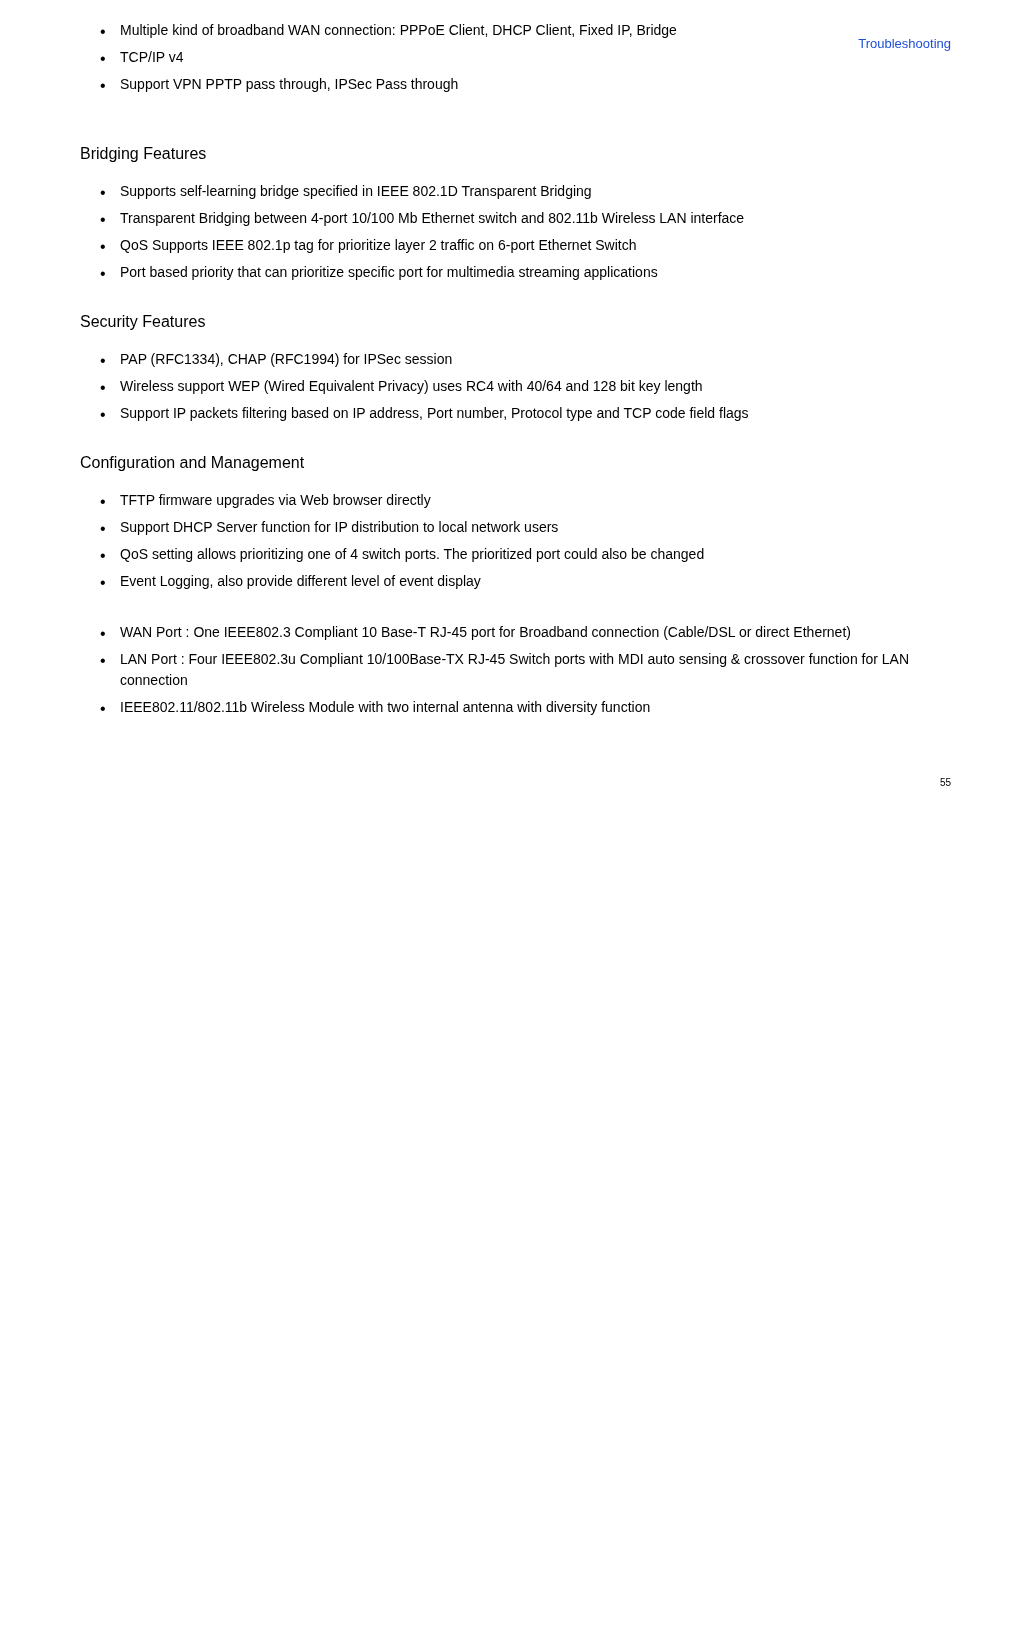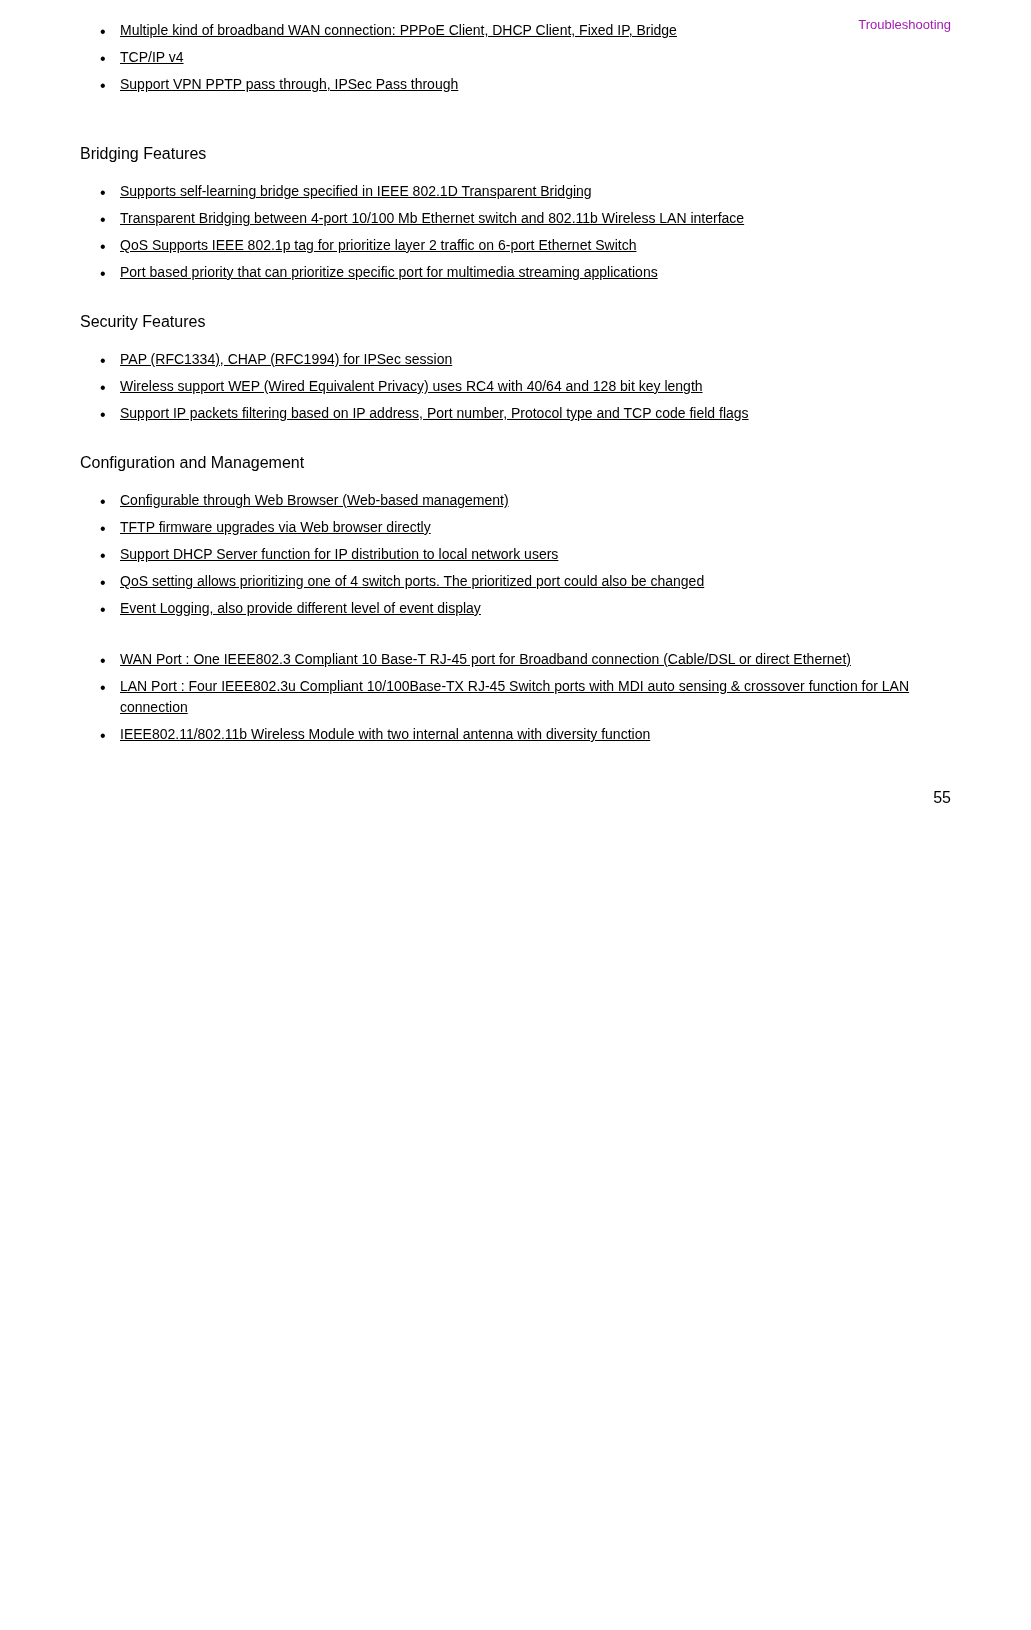--- a/index.html
+++ b/index.html
@@ -18,31 +18,30 @@
       position: relative;
     }
 
     .page-container {
       padding: 20px 80px 60px 80px;
       position: relative;
     }
 
     .header-right {
       position: absolute;
-      top: 17px;
+      top: 36px;
       right: 80px;
       font-size: 13px;
-      color: #a21caf;
+      color: #1d4ed8;
     }
 
     .bullet-list {
       list-style: none;
       padding: 0;
       margin: 0 0 0 20px;
-      text-decoration: underline;
     }
 
     .bullet-list li {
       position: relative;
       padding-left: 20px;
       margin-bottom: 6px;
       font-size: 14px;
       line-height: 1.5;
     }
 
@@ -64,23 +63,23 @@
       margin-bottom: 18px;
       margin-top: 30px;
     }
 
     .intro-bullets {
       margin-bottom: 50px;
     }
 
     .page-number {
       position: absolute;
-      bottom: 28px;
+      bottom: 20px;
       right: 80px;
-      font-size: 16px;
+      font-size: 10px;
     }
   </style>
 </head>
 <body>
 
 <div class="page-container">
   <div class="header-right">Troubleshooting</div>
 
   <div class="intro-bullets section">
     <ul class="bullet-list">
@@ -105,21 +104,20 @@
         <div class="section-heading">Security Features</div>
         <ul class="bullet-list">
           <li>PAP (RFC1334), CHAP (RFC1994) for IPSec session</li>
           <li>Wireless support WEP (Wired Equivalent Privacy) uses RC4 with 40/64 and 128 bit key length</li>
           <li>Support IP packets filtering based on IP address, Port number, Protocol type and TCP code field flags</li>
         </ul>
       </div>
       <div class="section">
         <div class="section-heading">Configuration and Management</div>
         <ul class="bullet-list">
-          <li>Configurable through Web Browser (Web-based management)</li>
           <li>TFTP firmware upgrades via Web browser directly</li>
           <li>Support DHCP Server function for IP distribution to local network users</li>
           <li>QoS setting allows prioritizing one of 4 switch ports. The prioritized port could also be changed</li>
           <li>Event Logging, also provide different level of event display</li>
         </ul>
       </div>
       <div class="section">
         <ul class="bullet-list">
           <li>WAN Port : One IEEE802.3 Compliant 10 Base-T RJ-45 port for Broadband connection (Cable/DSL or direct Ethernet)</li>
           <li>LAN Port : Four IEEE802.3u Compliant 10/100Base-TX RJ-45 Switch ports with MDI auto sensing &amp; crossover function for LAN connection</li>

